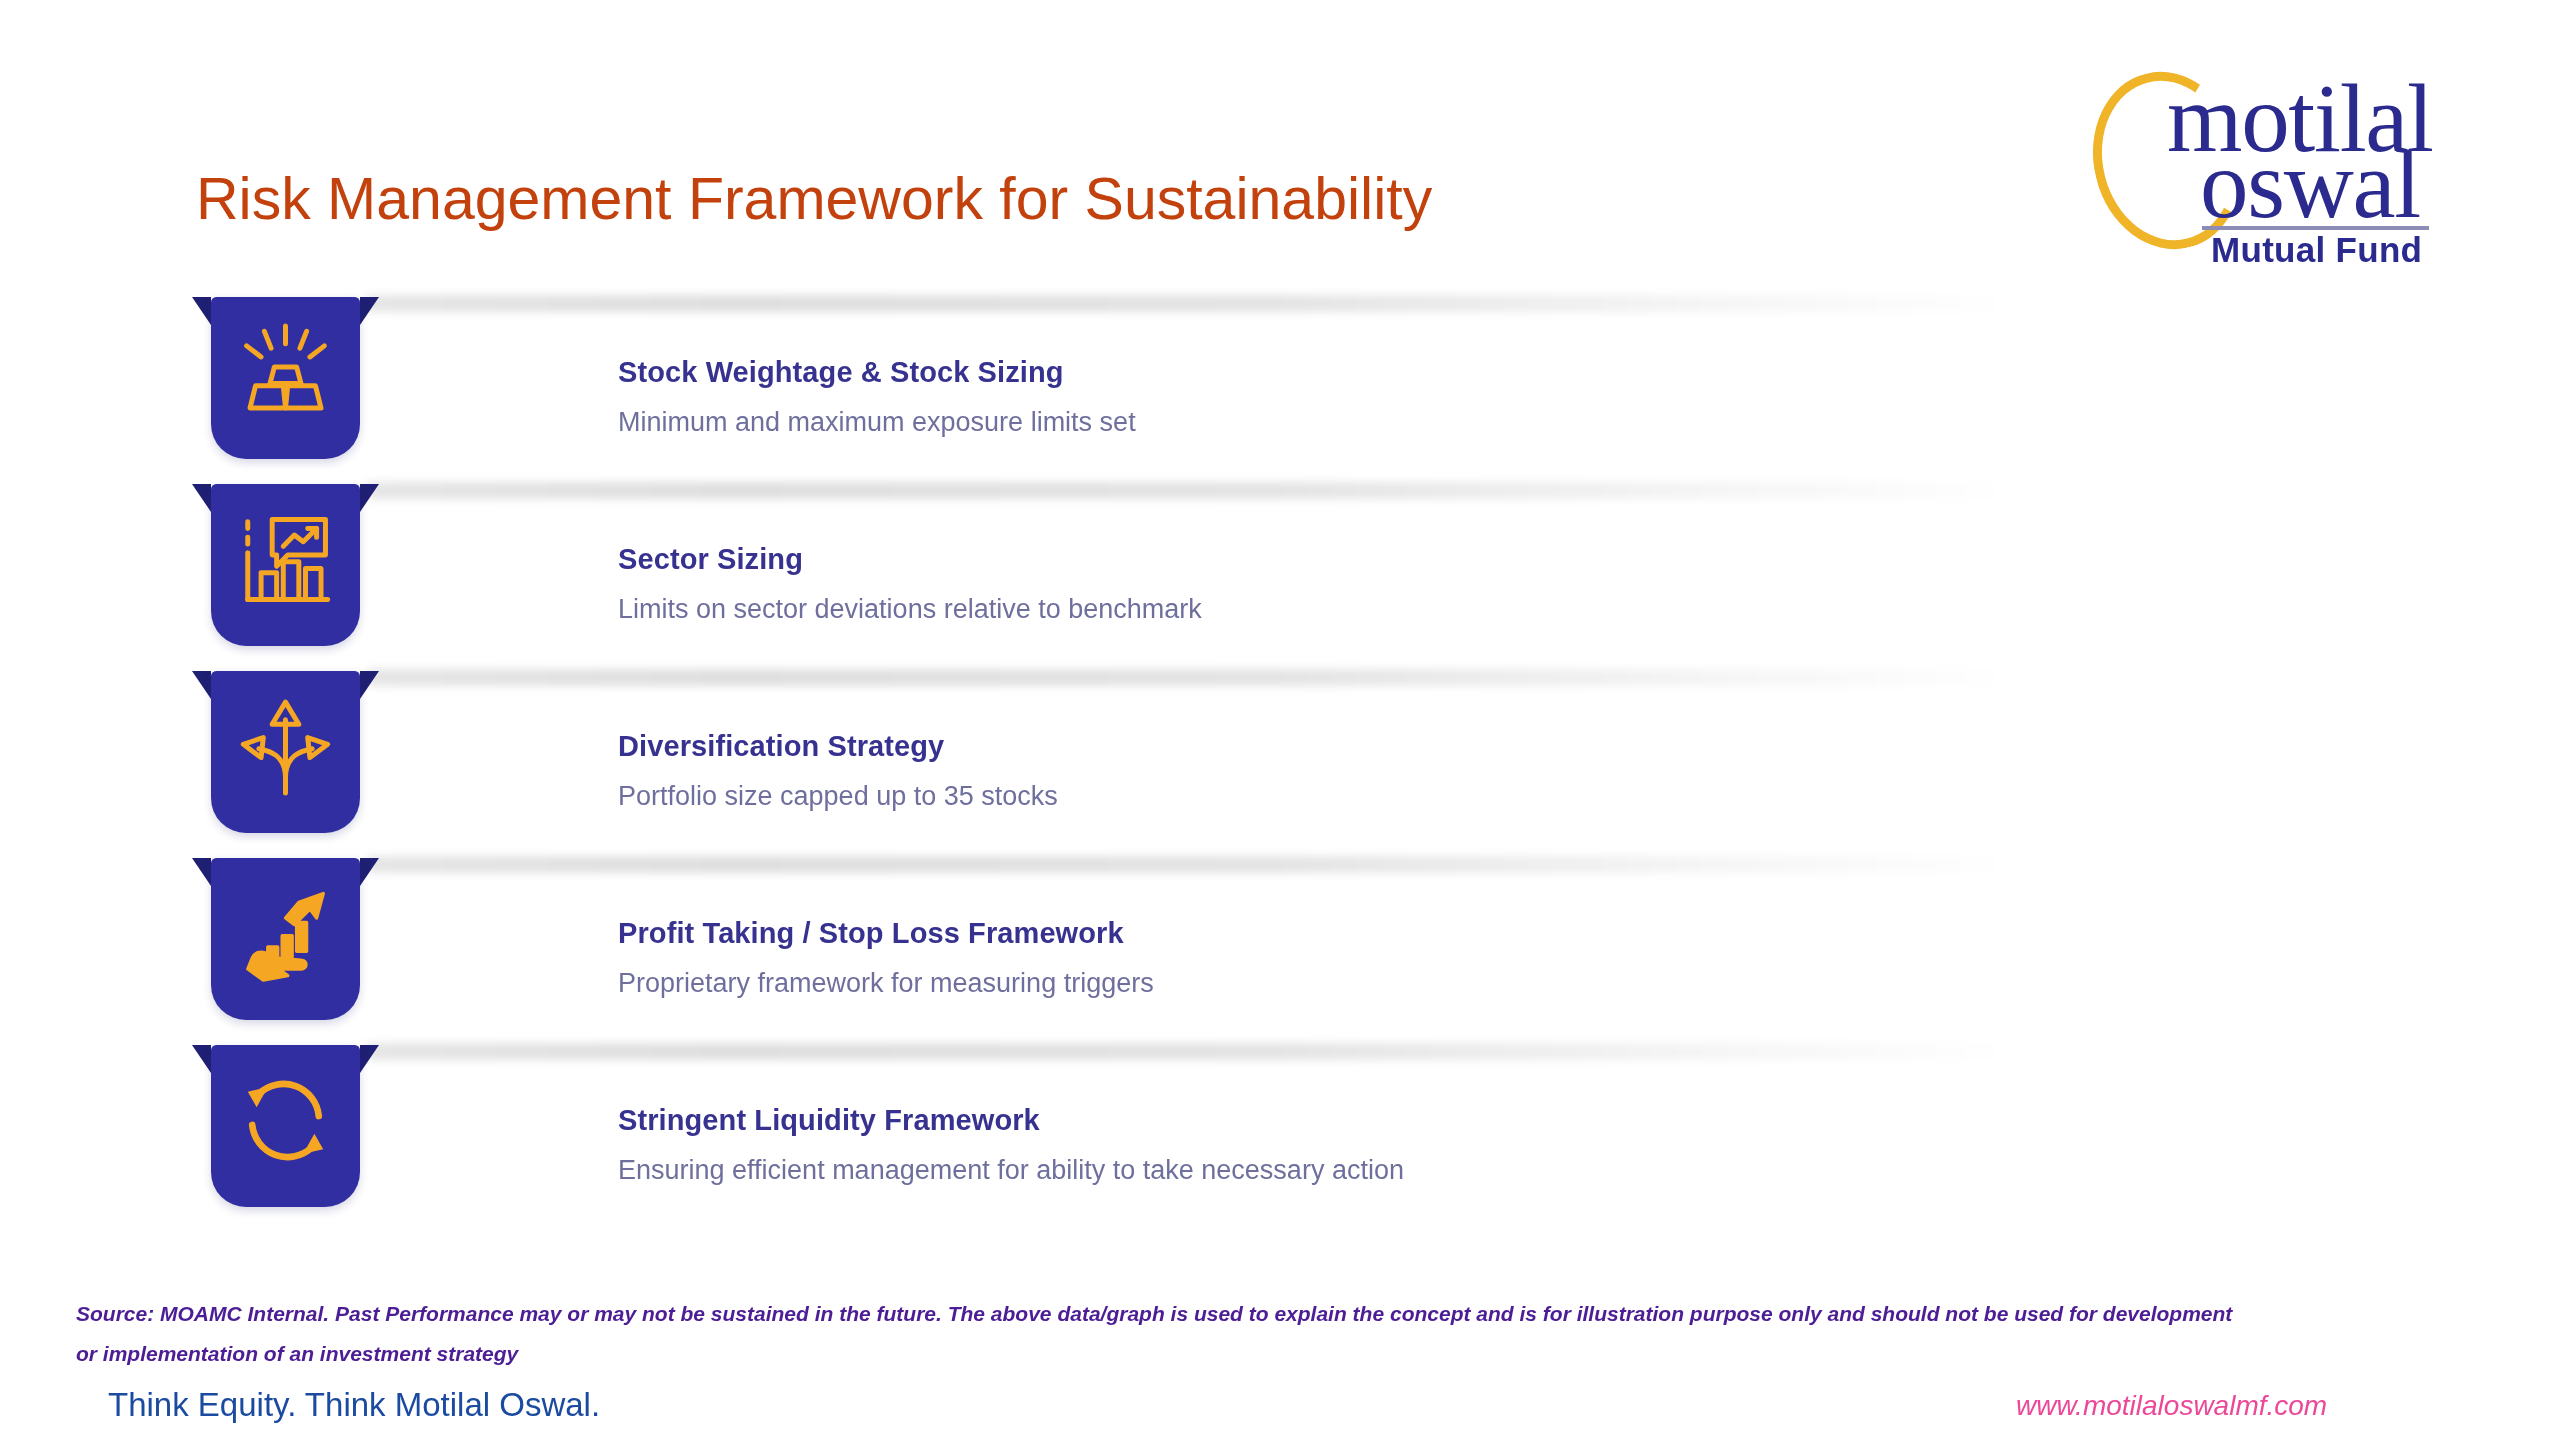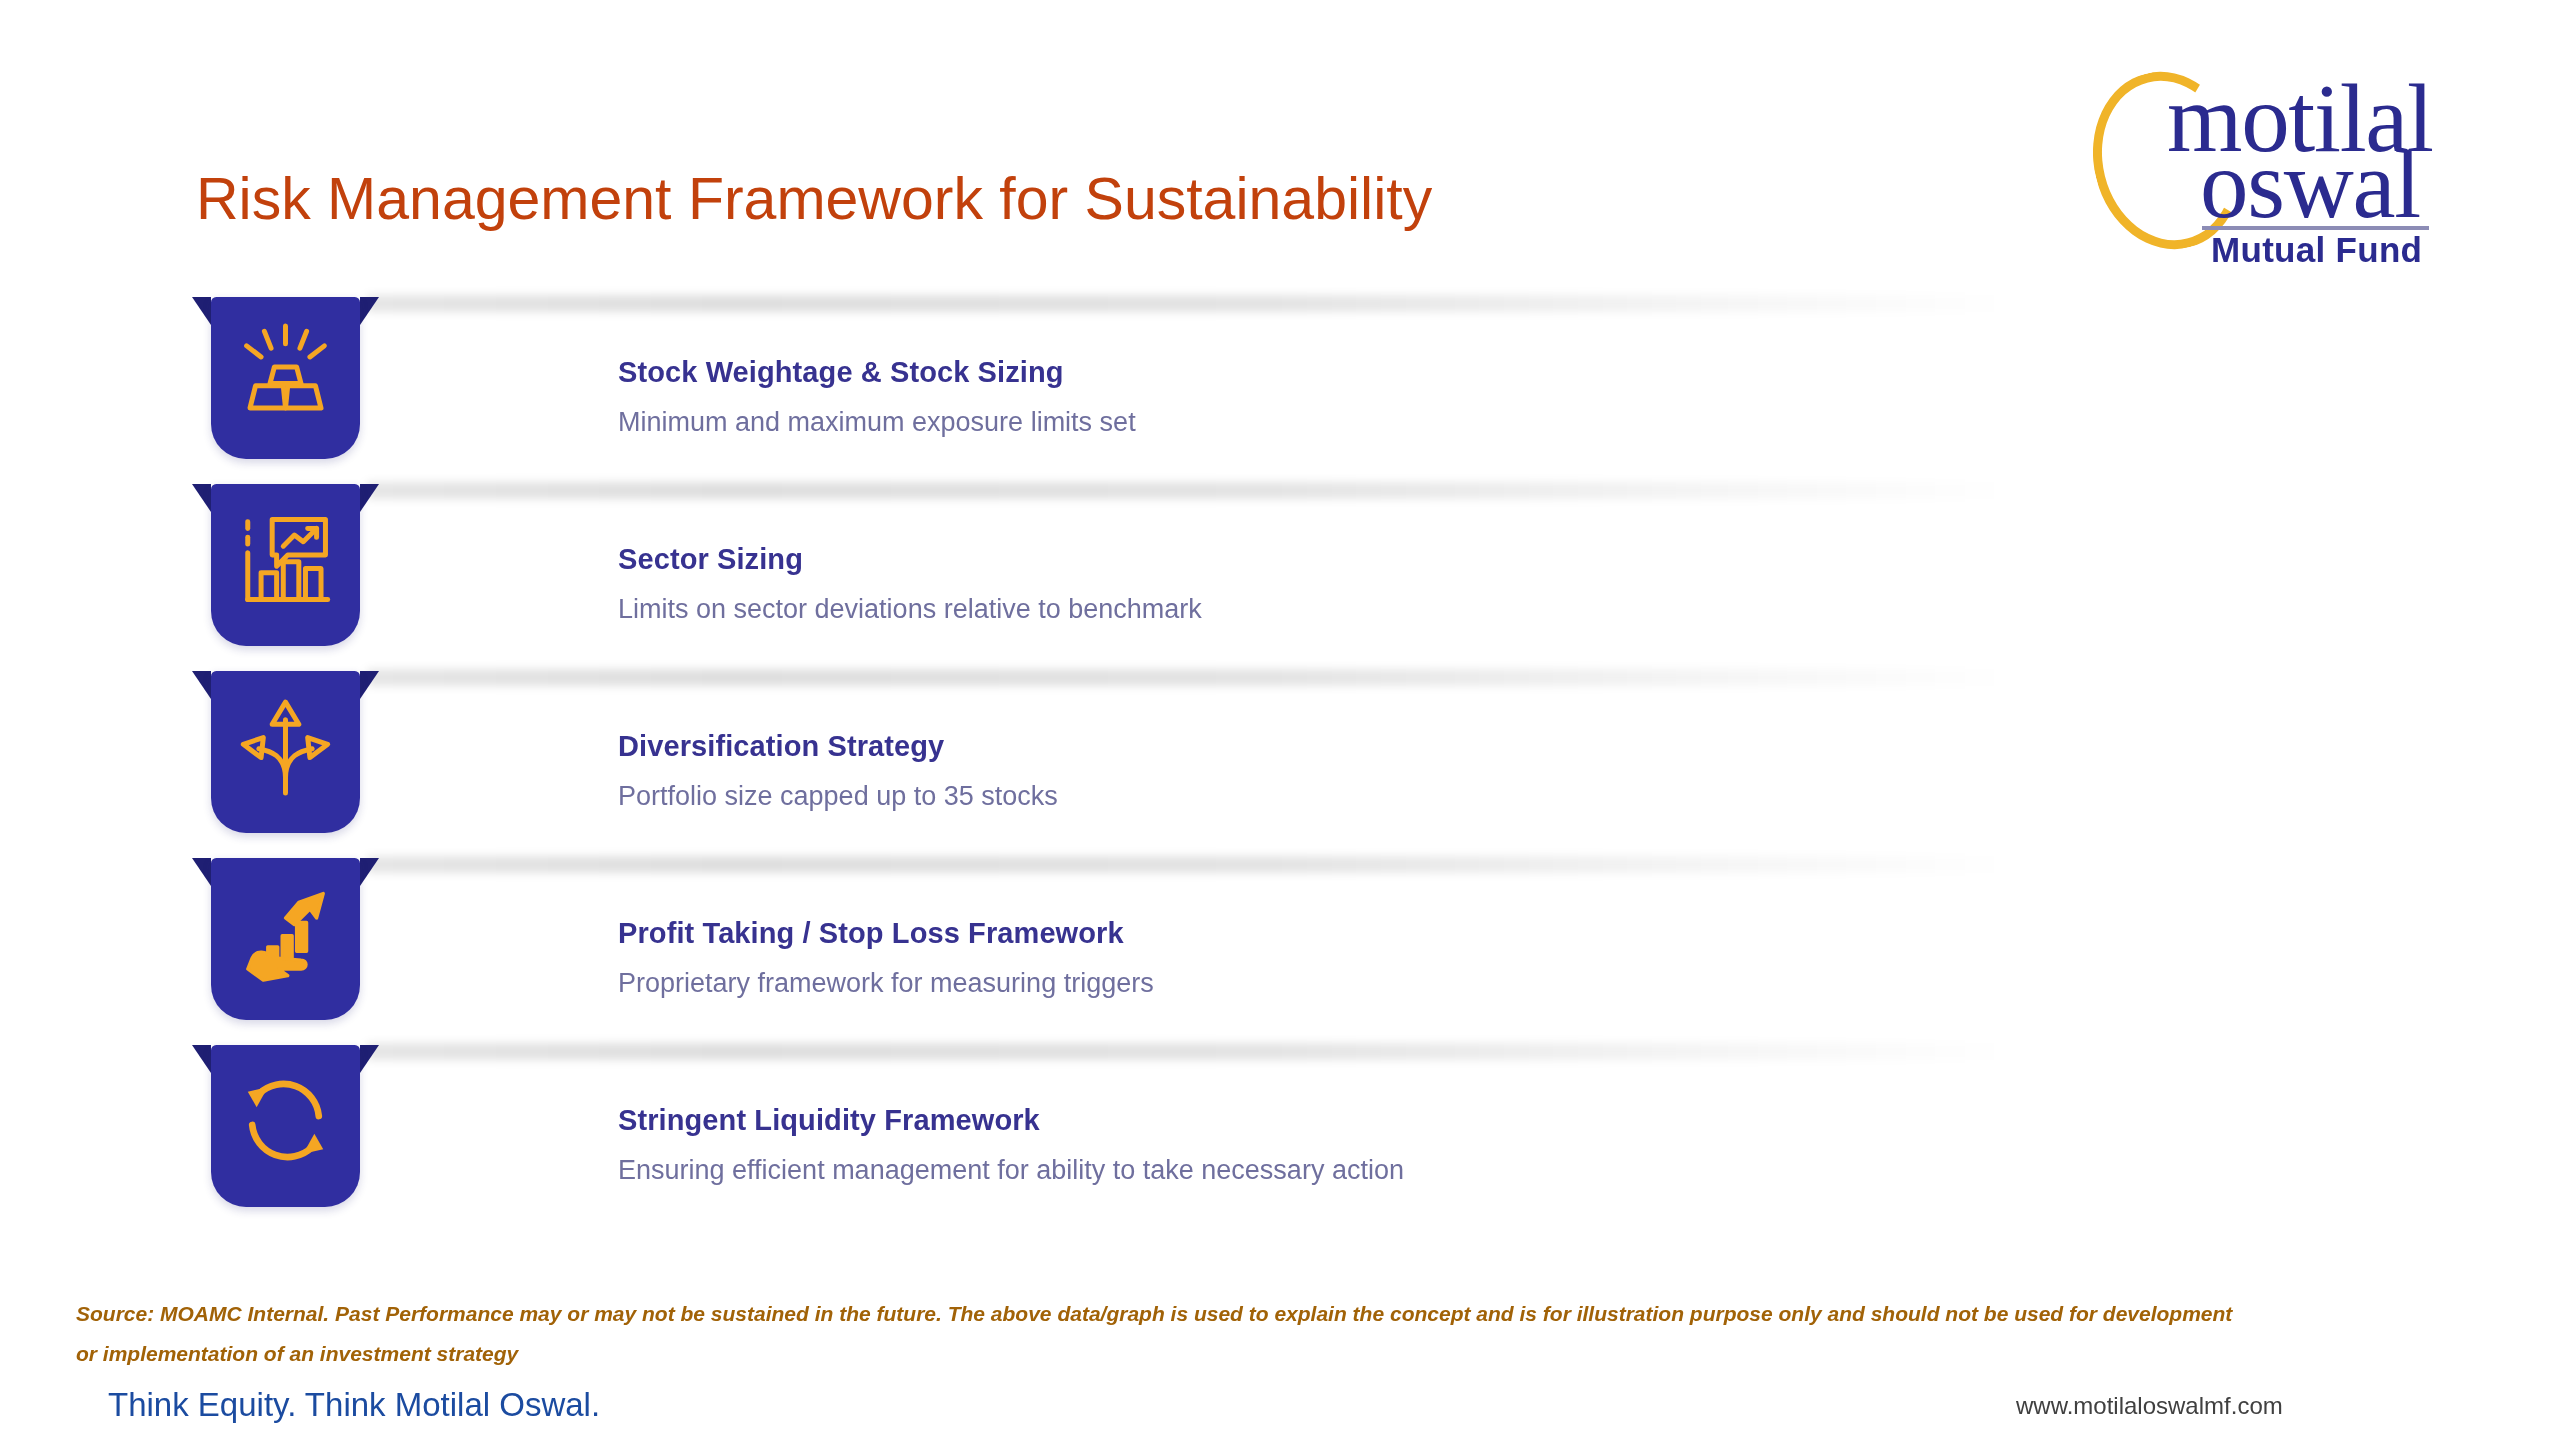--- a/index.html
+++ b/index.html
@@ -107,31 +107,32 @@
     position:absolute; top:122px; left:0;
     font-size:27px; line-height:31px;
     color:#6f6f9e; white-space:nowrap;
   }
 
   
   #source-note{
     position:absolute; left:76px; top:1294px; width:2383px;
     font-size:21px; line-height:40px;
     font-style:italic; font-weight:bold;
-    color:#a16207;
+    color:#4c1d95;
   }
   #tagline{
     position:absolute; left:108px; top:1385px;
     font-size:33px; line-height:39px;
     color:#1b4ba0;
   }
   #website{
     position:absolute; left:2016px; top:1386px;
-    font-size:24px; line-height:39px;
-    color:#404040;
+    font-size:28px; line-height:39px;
+    color:#ec4899;
+    font-style:italic;
   }
 </style>
 </head>
 <body>
 
 <div id="logo">
   <div class="ring"></div>
   <div class="word-motilal">motilal</div>
   <div class="word-oswal">oswal</div>
   <div class="rule"></div>

